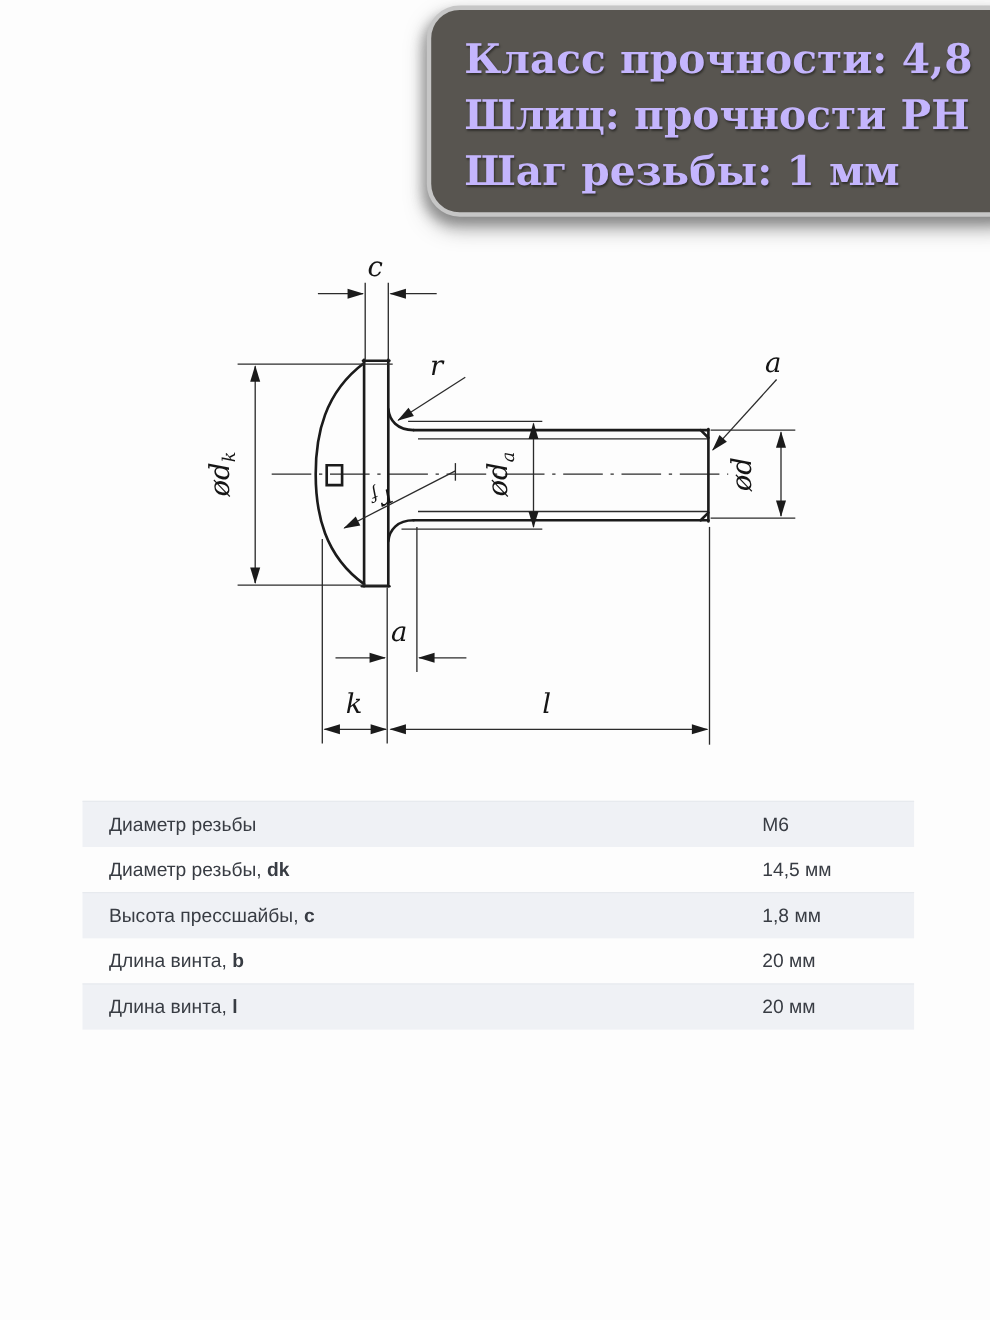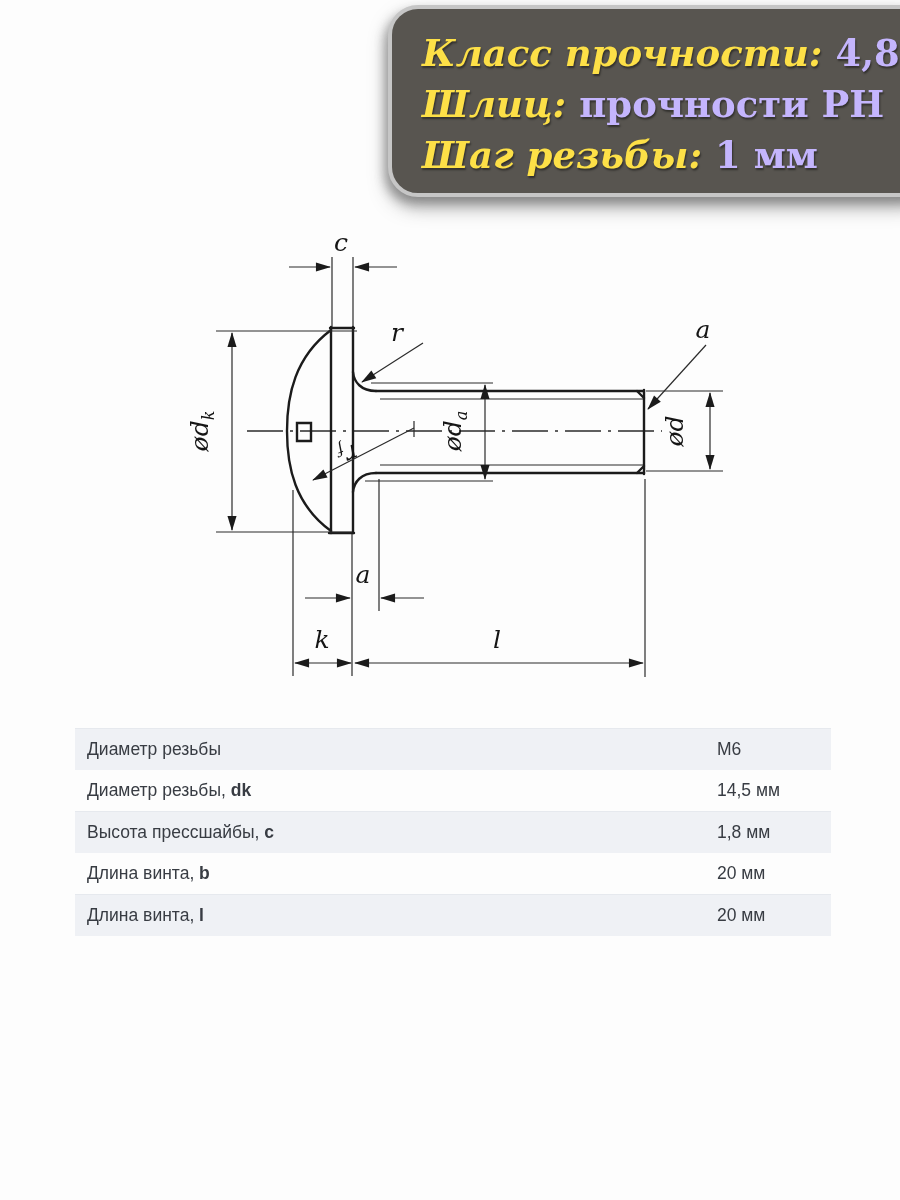--- a/index.html
+++ b/index.html
@@ -16,42 +16,42 @@
     border:4px solid #c6c6c6;
     border-radius:30px;
     box-shadow:0 10px 18px rgba(70,70,70,.5), -4px 6px 10px rgba(90,90,90,.35);
     padding:19px 0 0 30px;
     font-family:"DejaVu Serif",serif;
     font-weight:bold;
     font-size:37px;
     white-space:nowrap;
   }
   .badge-line{height:51px;line-height:51px;text-shadow:1px 2px 2px rgba(0,0,0,.45);}
-  .badge-label{color:#fde047;font-style:italic;}
+  .badge-label{color:#c4b5fd;}
   .badge-value{color:#c4b5fd;margin-left:13px;}
 
   
   .drawing{position:absolute;left:0;top:0;}
   .o{stroke:#1b1b1b;stroke-width:2.4;fill:none;stroke-linecap:round;}
   .t{stroke:#2b2b2b;stroke-width:1.2;fill:none;}
   .cl{stroke:#2b2b2b;stroke-width:1.3;fill:none;stroke-dasharray:36 7 3 7;}
   .me{marker-end:url(#arrow);}
   .ms{marker-start:url(#arrow);}
   .lbl{font-family:"DejaVu Serif",serif;font-style:italic;font-size:25px;fill:#151515;}
 
   
   .spec-table{
     position:absolute;left:75px;top:728px;width:756px;
     font-size:17.5px;color:#383c43;
   }
   .spec-row{position:relative;height:41.5px;line-height:41.5px;}
   .spec-row:nth-child(odd){background:#eff1f5;border-top:1px solid #e6e9ee;box-sizing:border-box;}
-  .spec-label{padding-left:12px;}
+  .spec-label{padding-left:24px;}
   .spec-label b{font-weight:bold;}
-  .spec-value{position:absolute;left:642px;top:0;}
+  .spec-value{position:absolute;left:618px;top:0;}
 </style>
 </head>
 <body>
 
 <div class="badge">
   <div class="badge-line">
     <span class="badge-label">Класс прочности:</span><span class="badge-value">4,8</span>
   </div>
   <div class="badge-line">
     <span class="badge-label">Шлиц:</span><span class="badge-value">прочности PH</span>

